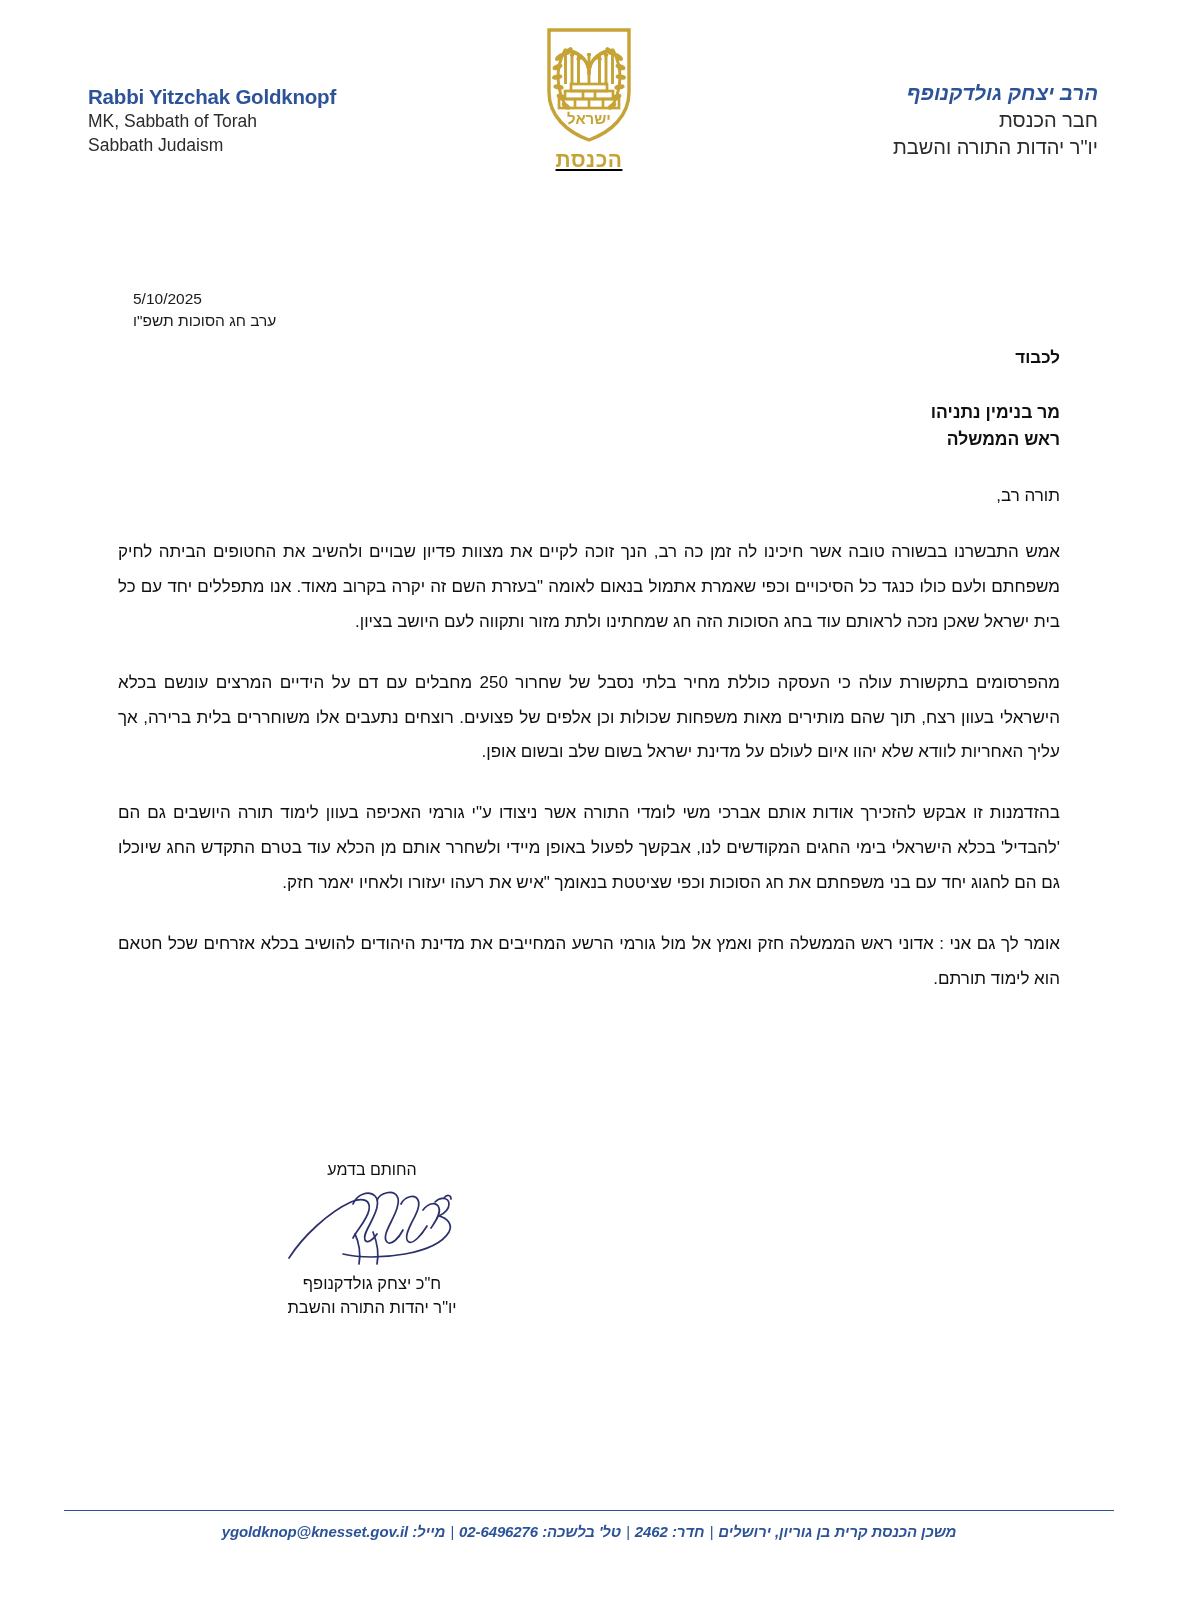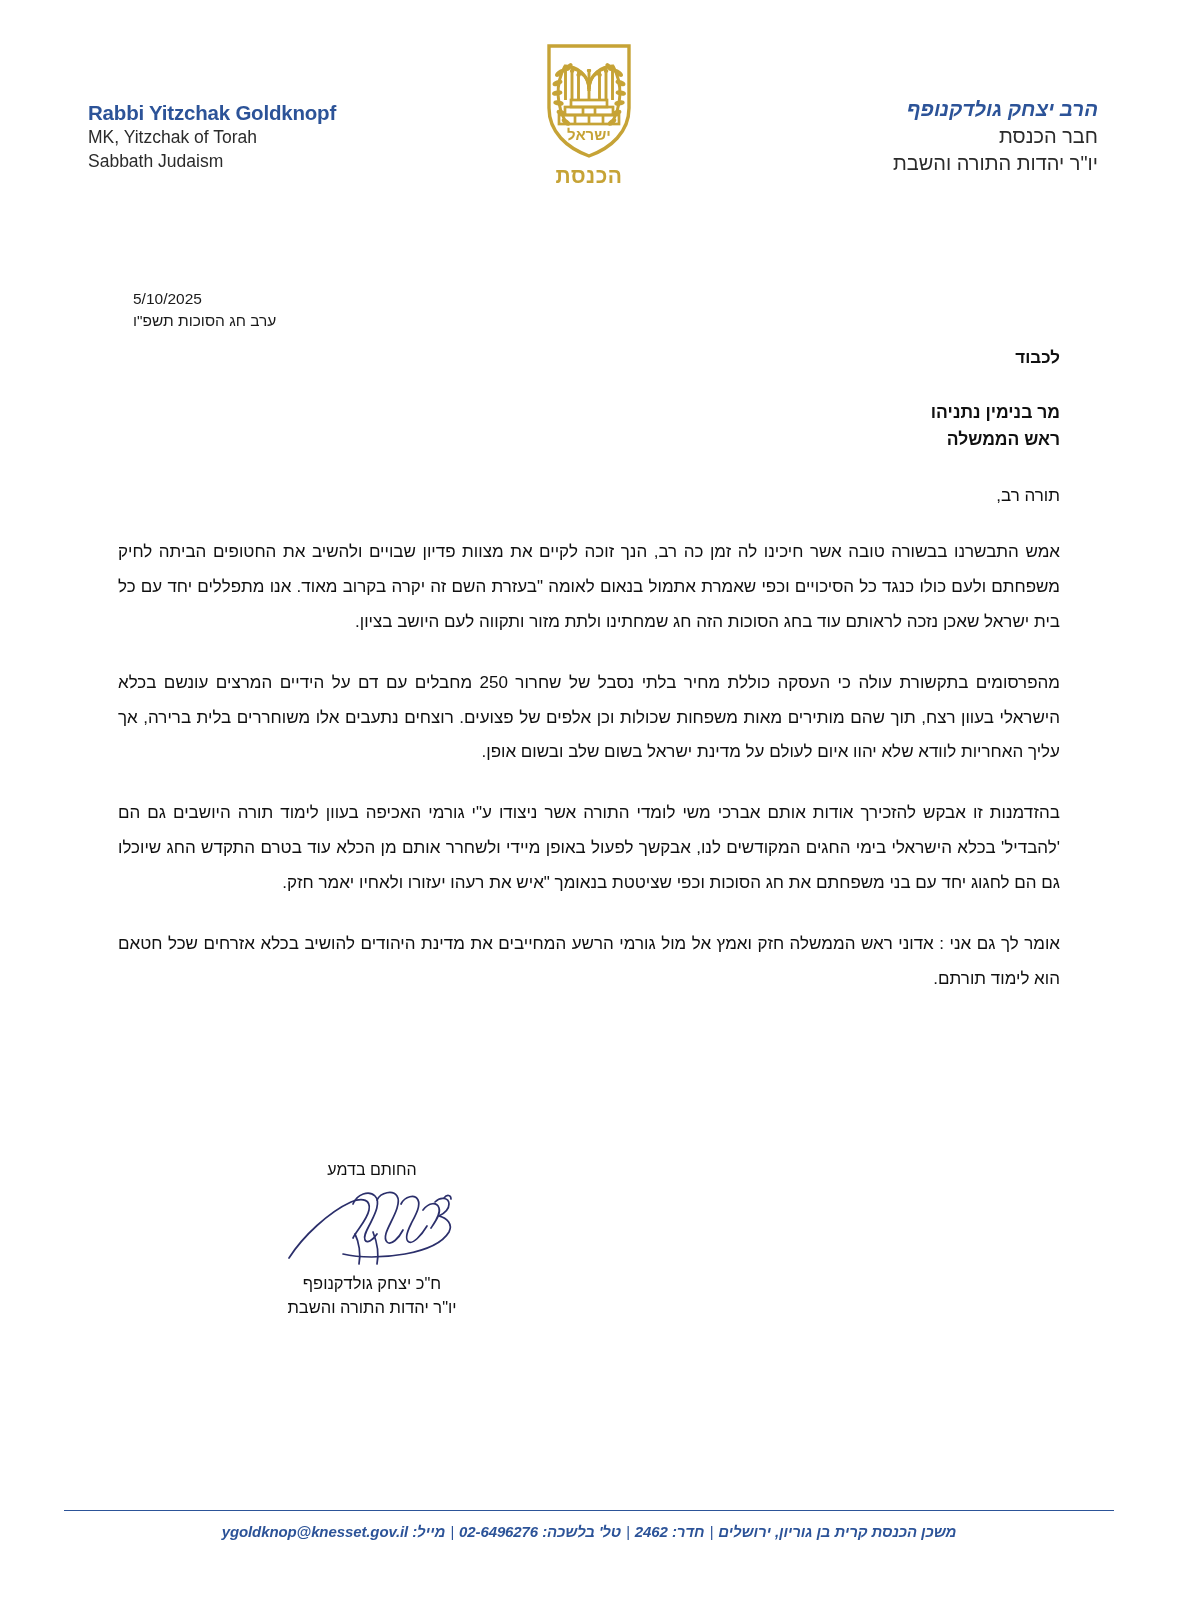--- a/index.html
+++ b/index.html
@@ -16,21 +16,21 @@
     width: 1178px;
     height: 1598px;
     margin: 0 auto;
     background: #ffffff;
     overflow: hidden;
     box-sizing: border-box;
   }
   
   .letterhead {
     position: absolute;
-    top: 16px;
+    top: 0;
     left: 0;
     right: 0;
     height: 200px;
   }
   .lh-left {
     position: absolute;
     left: 88px;
     top: 84px;
     text-align: left;
     direction: ltr;
@@ -70,20 +70,21 @@
     line-height: 1.35;
     white-space: nowrap;
   }
   .emblem {
     position: absolute;
     left: 50%;
     transform: translateX(-50%);
     top: 24px;
     width: 132px;
     text-align: center;
+    text-decoration: underline;
   }
   .emblem svg { display: block; margin: 0 auto; }
   .emblem .knesset-word {
     margin-top: 2px;
     font-size: 21px;
     font-weight: bold;
     color: #c6a336;
     letter-spacing: 0.5px;
     direction: rtl;
   }
@@ -205,21 +206,21 @@
 </style>
 </head>
 <body>
 
 <div class="page">
 
   <div class="letterhead">
 
     <div class="lh-left">
       <div class="name">Rabbi Yitzchak Goldknopf</div>
-      <div class="role">MK, Yitzchak of Torah</div>
+      <div class="role">MK, Sabbath of Torah</div>
       <div class="role">Sabbath Judaism</div>
     </div>
 
     <div class="emblem">
       <svg width="108" height="122" viewBox="0 0 108 122">
 
         <path d="M14 6 H94 V68 C94 92 76 108 54 116 C32 108 14 92 14 68 Z" fill="#ffffff" stroke="#c6a336" stroke-width="3.4"></path>
 
         <path d="M30 26 C20 44 21 66 32 84" fill="none" stroke="#c6a336" stroke-width="3"></path>
         <g fill="#c6a336">

